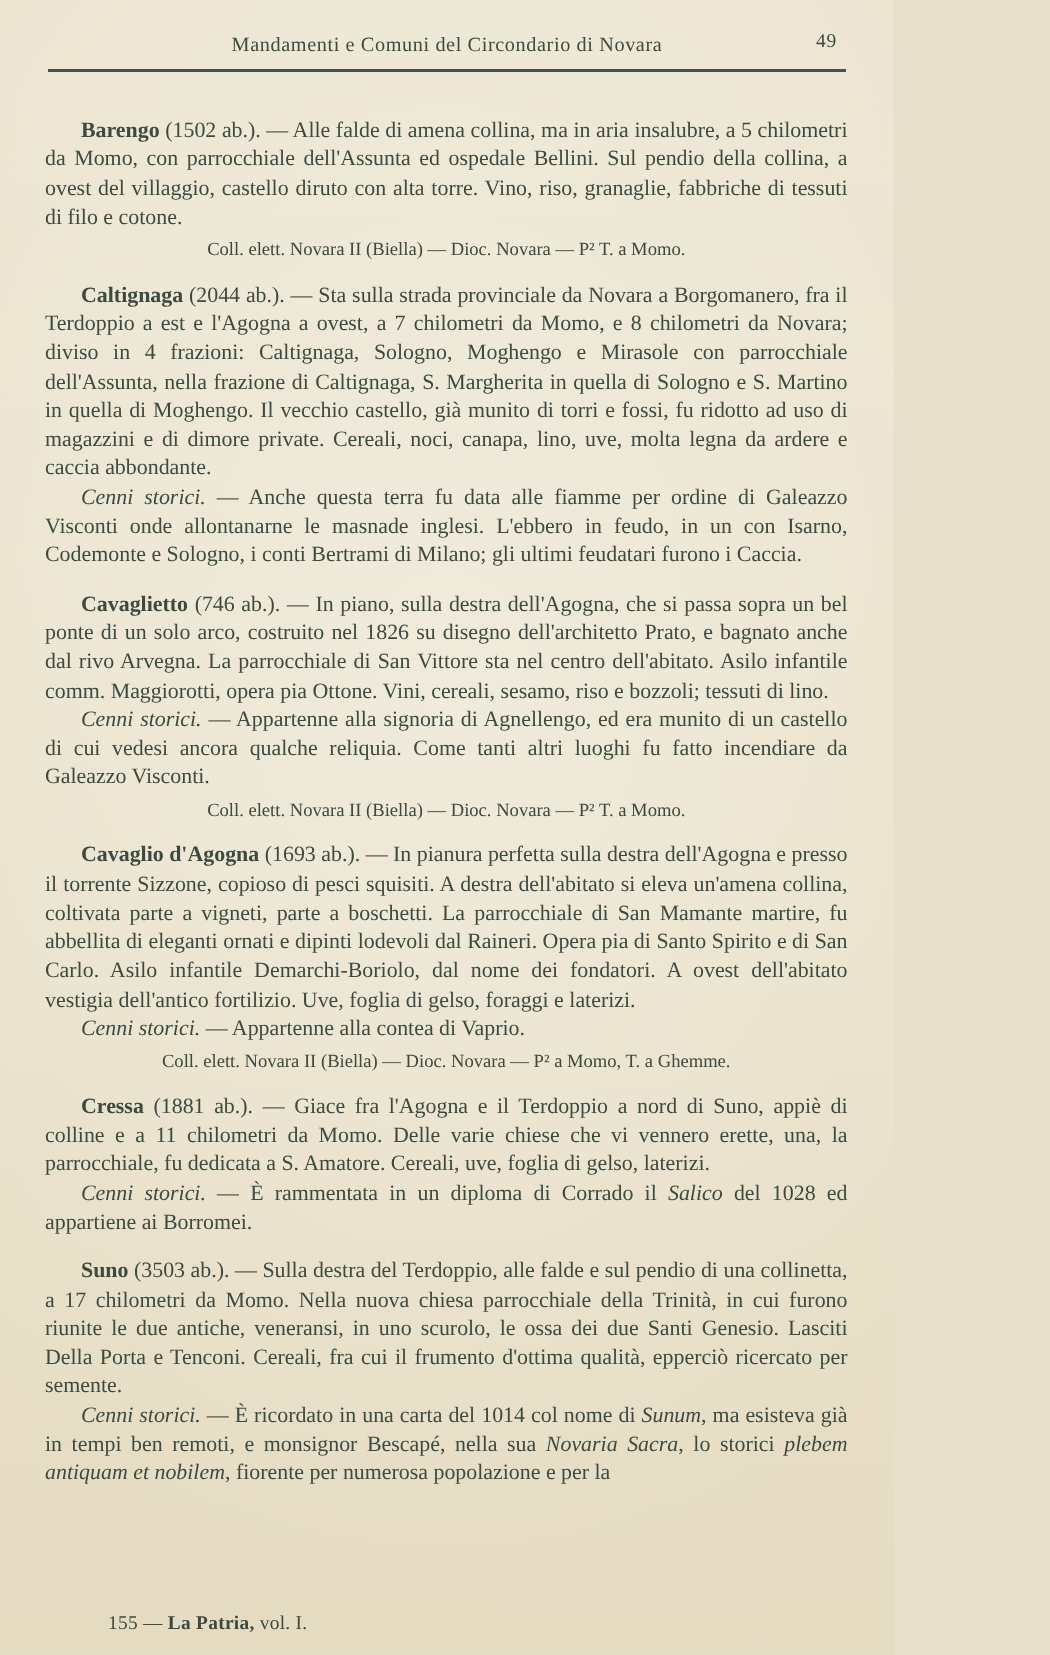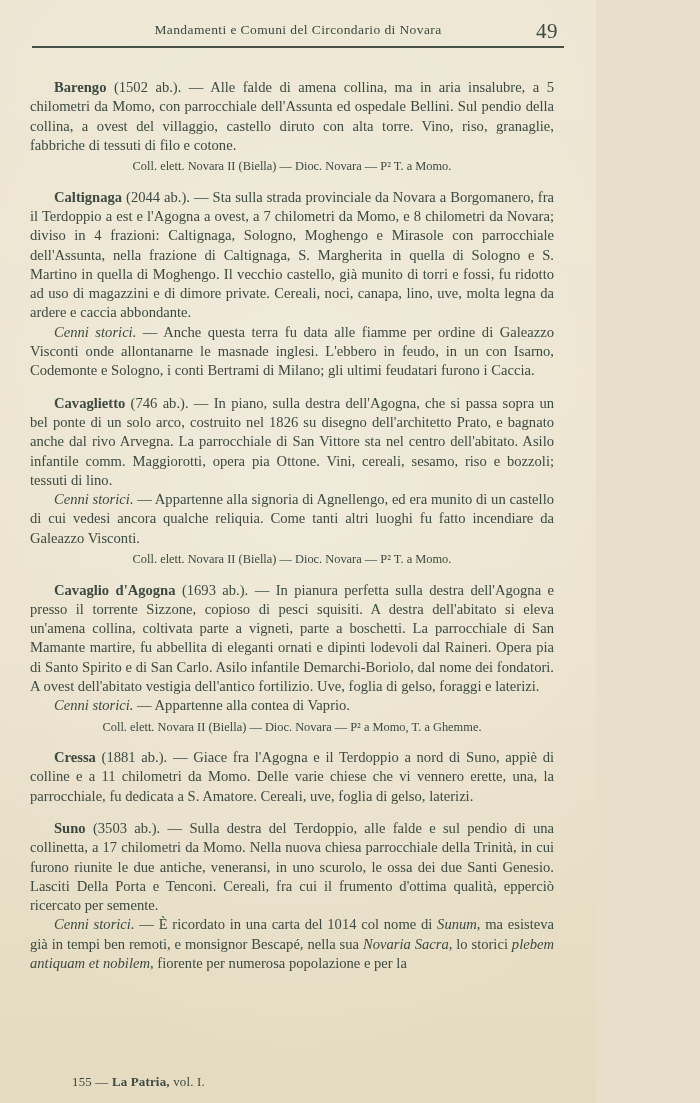--- a/index.html
+++ b/index.html
@@ -23,35 +23,35 @@
   .pagehead{
     position:relative;
     text-align:center;
     font-size:13.5px;
     letter-spacing:.4px;
     padding:6px 0 8px 0;
   }
   .head-num{
     position:absolute;
     right:8px;top:3px;
-    font-size:21px;
+    font-size:13px;
     letter-spacing:.5px;
   }
   .rule{
     height:2px;
     background:#47514a;
     margin:0 2px;
   }
   .content{
     padding-top:30px;
     font-size:14.6px;
     line-height:19.3px;
     text-align:justify;
   }
-  .entry{margin:0 12px 13px 0;}
+  .entry{margin:0 1px 13px 0;}
   p{margin:0;}
   p.body{text-indent:24px;}
   p.coll{
     font-size:12.4px;
     line-height:16.5px;
     text-align:center;
     text-indent:0;
     margin-top:3px;
   }
   b{font-weight:bold;}
@@ -95,20 +95,21 @@
     </section>
 
     <section class="entry">
       <p class="body"><b>Cavaglio d'Agogna</b><span> (1693 ab.). — In pianura perfetta sulla destra dell'Agogna e presso il torrente Sizzone, copioso di pesci squisiti. A destra dell'abitato si eleva un'amena collina, coltivata parte a vigneti, parte a boschetti. La parrocchiale di San Mamante martire, fu abbellita di eleganti ornati e dipinti lodevoli dal Raineri. Opera pia di Santo Spirito e di San Carlo. Asilo infantile Demarchi-Boriolo, dal nome dei fondatori. A ovest dell'abitato vestigia dell'antico fortilizio. Uve, foglia di gelso, foraggi e laterizi.</span></p>
       <p class="body"><i>Cenni storici.</i><span> — Appartenne alla contea di Vaprio.</span></p>
       <p class="coll">Coll. elett. Novara II (Biella) — Dioc. Novara — P² a Momo, T. a Ghemme.</p>
     </section>
 
     <section class="entry">
       <p class="body"><b>Cressa</b><span> (1881 ab.). — Giace fra l'Agogna e il Terdoppio a nord di Suno, appiè di colline e a 11 chilometri da Momo. Delle varie chiese che vi vennero erette, una, la parrocchiale, fu dedicata a S. Amatore. Cereali, uve, foglia di gelso, laterizi.</span></p>
+      <p class="body"><i>Cenni storici.</i><span> — È rammentata in un diploma di Corrado il </span><i>Salico</i><span> del 1028 ed appartiene ai Borromei.</span></p>
     </section>
 
     <section class="entry">
       <p class="body"><b>Suno</b><span> (3503 ab.). — Sulla destra del Terdoppio, alle falde e sul pendio di una collinetta, a 17 chilometri da Momo. Nella nuova chiesa parrocchiale della Trinità, in cui furono riunite le due antiche, veneransi, in uno scurolo, le ossa dei due Santi Genesio. Lasciti Della Porta e Tenconi. Cereali, fra cui il frumento d'ottima qualità, epperciò ricercato per semente.</span></p>
       <p class="body"><i>Cenni storici.</i><span> — È ricordato in una carta del 1014 col nome di </span><i>Sunum</i><span>, ma esisteva già in tempi ben remoti, e monsignor Bescapé, nella sua </span><i>Novaria Sacra</i><span>, lo storici </span><i>plebem antiquam et nobilem</i><span>, fiorente per numerosa popolazione e per la</span></p>
     </section>
 
   </main>
 
   <footer class="pagefoot">

